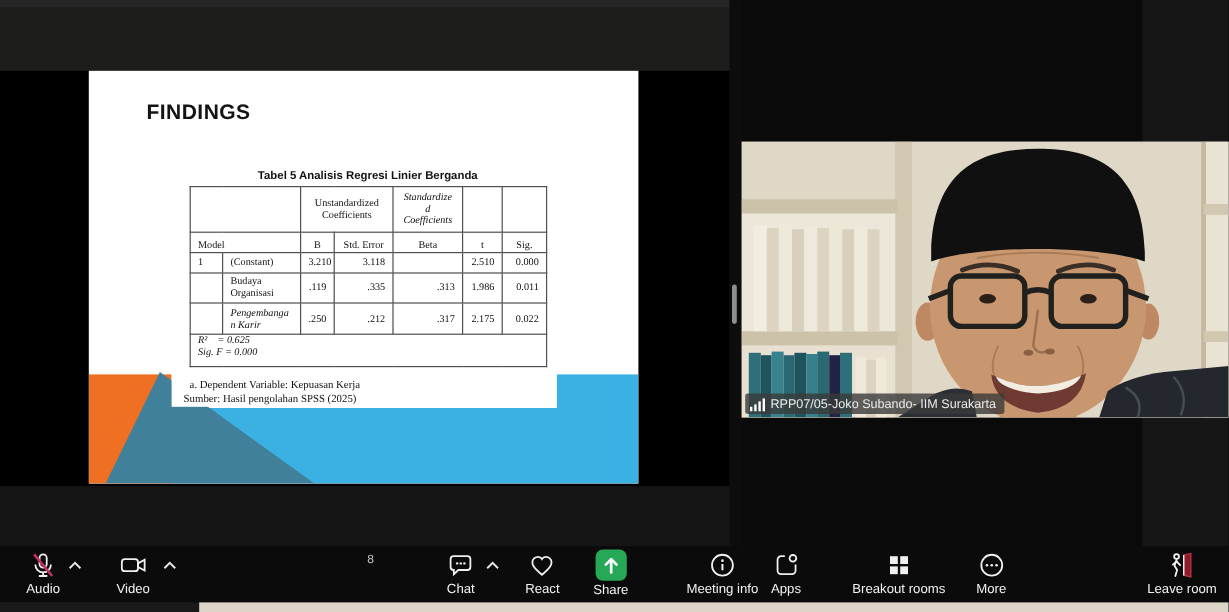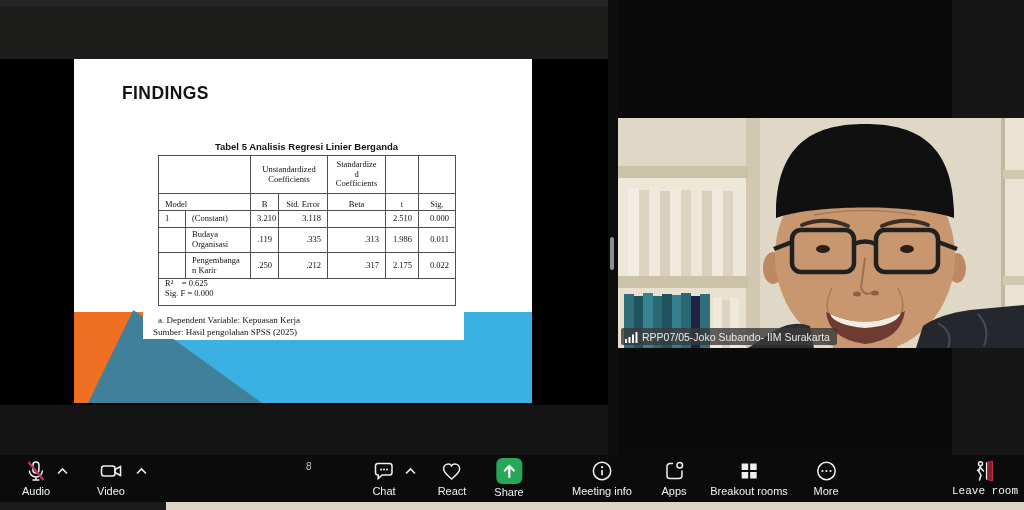--- a/index.html
+++ b/index.html
@@ -16,21 +16,21 @@
   .findings{position:absolute;left:48px;top:24px;font-size:17.5px;font-weight:bold;color:#141414;
             letter-spacing:.4px;}
   .tbl-title{position:absolute;left:84px;top:82px;width:297px;text-align:center;
              font-family:Liberation Sans, sans-serif;font-size:9.5px;font-weight:bold;color:#111;}
   table.spss{position:absolute;left:84px;top:96px;border-collapse:collapse;table-layout:fixed;
              width:297px;font-family:"Liberation Serif",serif;font-size:8.5px;color:#111;line-height:1.12;}
   table.spss td{border:1px solid #4f4f4f;padding:0 6px;overflow:hidden;}
   table.spss .c{text-align:center;}
   table.spss .n{text-align:right;}
   table.spss .bot{vertical-align:bottom;}
-  .pw{white-space:pre-wrap;}
+  .pw{white-space:pre-wrap;font-style:italic;}
   .footer-cell{padding:1px 3px;vertical-align:top;}
 
   .fn{position:absolute;font-family:"Liberation Serif",serif;font-size:9px;color:#111;z-index:5;white-space:nowrap;}
 
   .shape{position:absolute;}
   .whitebox{position:absolute;background:#fff;z-index:3;}
 
   
   .divider{position:absolute;left:608px;top:0;width:10px;height:455px;background:#0d0d0d;}
   .scroll-thumb{position:absolute;left:1.5px;top:237px;width:4px;height:33px;background:#8f8f8f;border-radius:2px;}
@@ -302,21 +302,21 @@
 
     <div class="tb-item" style="left:602px;">
       <svg class="ic" width="24" height="24" viewBox="0 0 24 24">
         <circle cx="12" cy="12" r="8.7" stroke="#F0F0F0" stroke-width="1.5" fill="none"></circle>
         <circle cx="12" cy="8.2" r="1.1" fill="#F0F0F0"></circle>
         <line x1="12" y1="11" x2="12" y2="16.3" stroke="#F0F0F0" stroke-width="1.7"></line>
       </svg>
       <span class="lbl">Meeting info</span>
     </div>
 
-    <div class="tb-item" style="left:674px;">
+    <div class="tb-item" style="left:655px;">
       <svg class="ic" width="24" height="24" viewBox="0 0 24 24">
         <path d="M10,4.5 H7.5 a3,3 0 0 0 -3,3 v9 a3,3 0 0 0 3,3 h9 a3,3 0 0 0 3,-3 V12" stroke="#F0F0F0" stroke-width="1.5" fill="none" stroke-linecap="round"></path>
         <circle cx="17.3" cy="6.3" r="2.8" stroke="#F0F0F0" stroke-width="1.5" fill="none"></circle>
       </svg>
       <span class="lbl">Apps</span>
     </div>
 
     <div class="tb-item" style="left:749px;">
       <svg class="ic" width="24" height="24" viewBox="0 0 24 24">
         <rect x="4.5" y="4.5" width="6.5" height="6.5" fill="#F0F0F0"></rect>
@@ -330,21 +330,21 @@
     <div class="tb-item" style="left:826px;">
       <svg class="ic" width="24" height="24" viewBox="0 0 24 24">
         <circle cx="12" cy="12" r="8.7" stroke="#F0F0F0" stroke-width="1.5" fill="none"></circle>
         <circle cx="8" cy="12" r="1.1" fill="#F0F0F0"></circle>
           <circle cx="12" cy="12" r="1.1" fill="#F0F0F0"></circle>
           <circle cx="16" cy="12" r="1.1" fill="#F0F0F0"></circle>
       </svg>
       <span class="lbl">More</span>
     </div>
 
-    <div class="tb-item" style="left:985px;font-family:Liberation Mono, monospace;">
+    <div class="tb-item" style="left:985px;">
       <svg class="ic" width="24" height="24" viewBox="0 0 24 24">
         <path d="M13.5,3.5 L19.5,2.2 L19.5,21.8 L13.5,20.5 Z" fill="#8E1B2B" stroke="#C23A45" stroke-width="0.9"></path>
         <line x1="13.5" y1="3.5" x2="13.5" y2="20.5" stroke="#EDEDED" stroke-width="1.2"></line>
         <g stroke="#F0F0F0" stroke-width="1.5" fill="none" stroke-linecap="round">
           <circle cx="7.5" cy="4.8" r="2"></circle>
           <path d="M7.5,7.5 L5.8,12.5 L8,16 L6.5,21"></path>
           <path d="M7.5,8.8 L4.5,11.5"></path>
             <path d="M7.5,8.8 L10.5,12"></path>
         </g>
       </svg>

